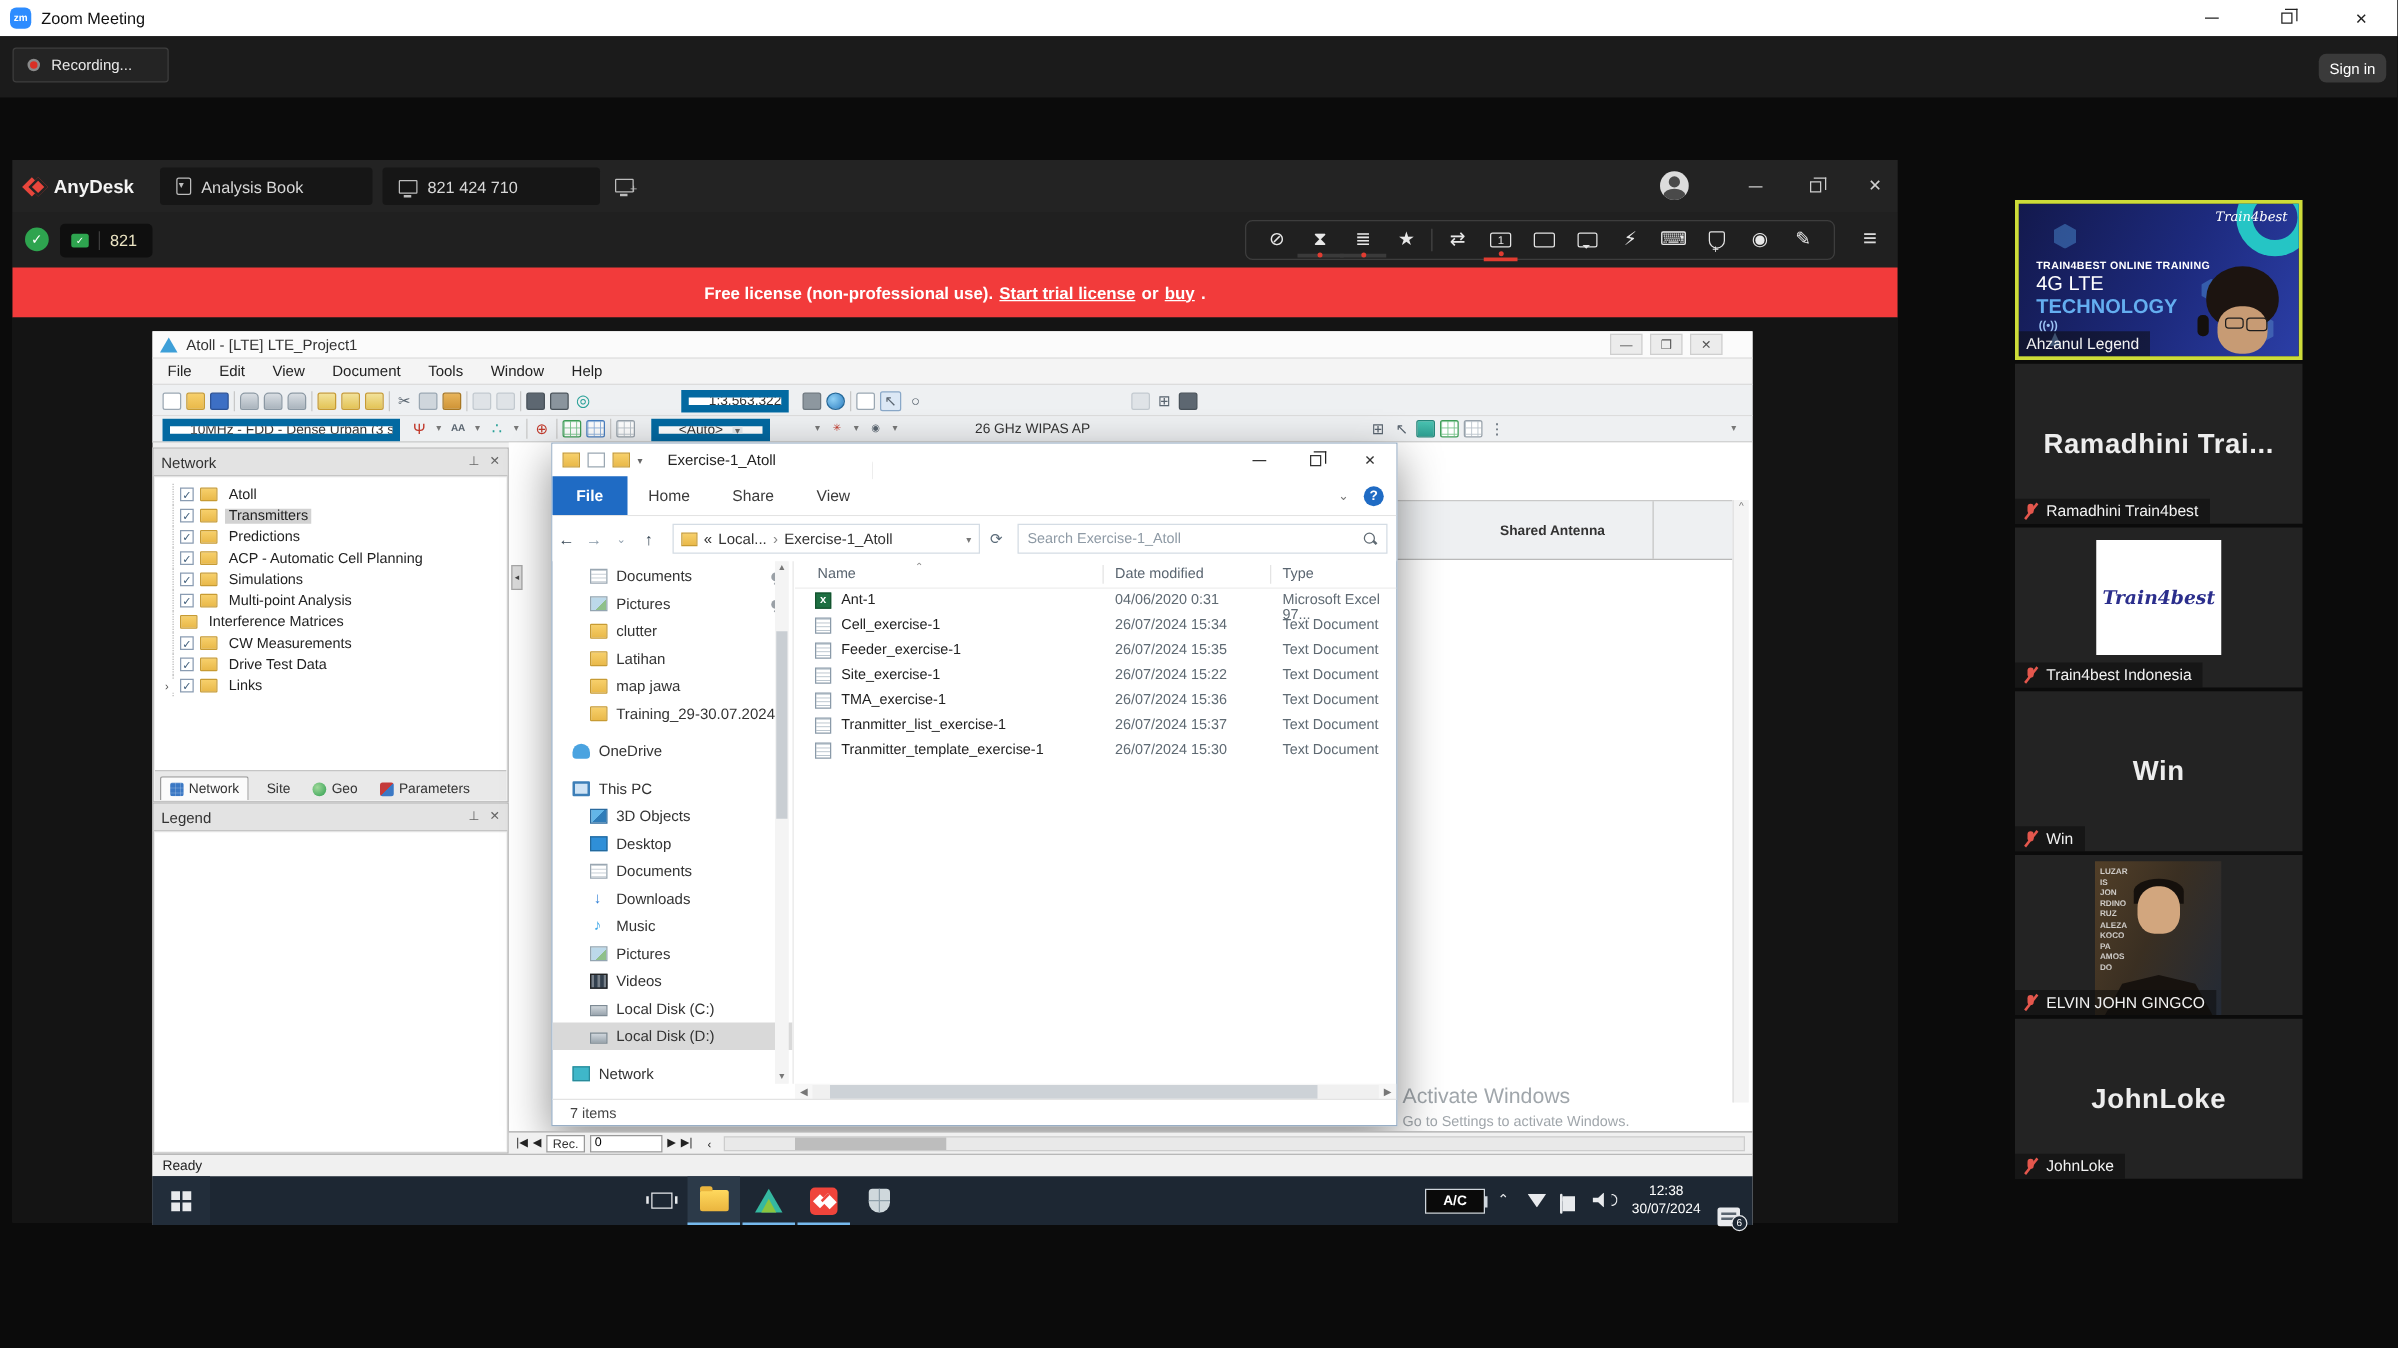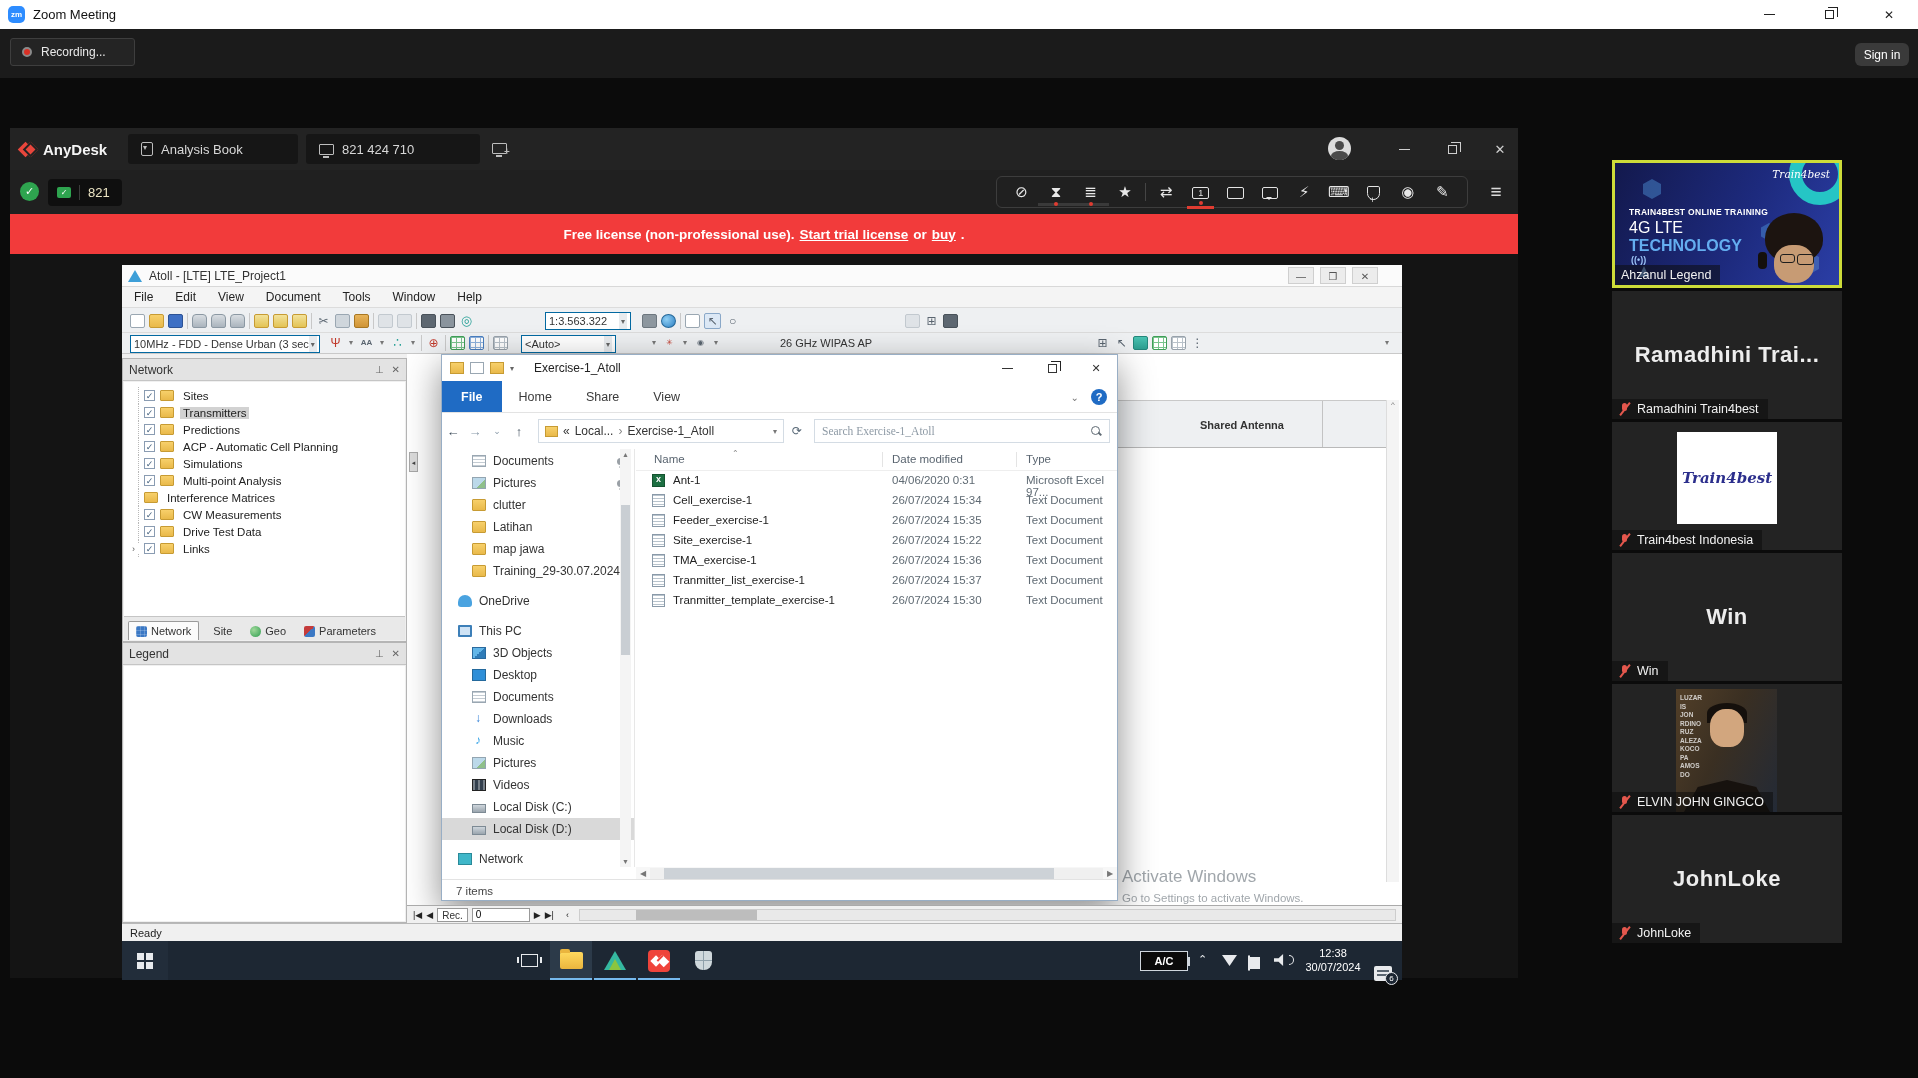--- a/index.html
+++ b/index.html
@@ -90,21 +90,21 @@
   .c-paste{background:linear-gradient(#e8b45a,#cf9436);border:1px solid #a87722}
   .c-dim{background:#dfe3e7;border:1px solid #c2c9cf}
   .c-print{background:#5d6771;border:1px solid #49525a}
   .c-print.l{background:#8a949d}
   .c-build{background:#8d979f;border:1px solid #6d777f}
   .c-globe{background:radial-gradient(circle at 35% 35%,#8fd0f5,#2e7fc2);border-radius:50%;border:1px solid #246899}
   .c-tbl{background:#fff;border:1px solid #98a2ab;background-image:linear-gradient(#b9c2ca 1px,transparent 1px),linear-gradient(90deg,#b9c2ca 1px,transparent 1px);background-size:5px 5px}
   .c-tbl.g{border-color:#3f9e58;background-image:linear-gradient(#79c48d 1px,transparent 1px),linear-gradient(90deg,#79c48d 1px,transparent 1px)}
   .c-tbl.b{border-color:#4a7fc0;background-image:linear-gradient(#8fb2dd 1px,transparent 1px),linear-gradient(90deg,#8fb2dd 1px,transparent 1px)}
   .c-layer{background:linear-gradient(#49c2b1,#2e9e90);border:1px solid #23867a;border-radius:2px}
-  .at-combo{height:18px;background:#fff;border:1px solid #0369a1;display:flex;align-items:center;font-size:11px;color:#333;padding:0 3px;white-space:nowrap;overflow:hidden}
+  .at-combo{height:18px;background:#fff;border:6px solid #0369a1;display:flex;align-items:center;font-size:11px;color:#333;padding:0 16px;white-space:nowrap;overflow:hidden}
   .at-combo .dda{margin-left:auto;font-size:8px;color:#666;background:#e8ebee;height:100%;display:flex;align-items:center;padding:0 2px}
   .freq-label{font-size:11px;color:#333;white-space:nowrap}
   
   .panel{background:#f0f0f0;border:1px solid #b5b5b5}
   .panel-h{height:22px;background:#e3e3e3;display:flex;align-items:center;font-size:12px;color:#333;padding:0 6px;border-bottom:1px solid #c5c5c5}
   .panel-h .sp{margin-left:auto;display:flex;gap:8px;color:#666;font-size:10px}
   .panel-b{position:absolute;left:1px;right:1px;top:23px;bottom:1px;background:#fff}
   .net-tabs{position:absolute;left:1px;right:1px;bottom:1px;height:24px;background:#e9e9e9;display:flex;align-items:flex-end;gap:2px;padding:0 4px;border-top:1px solid #c5c5c5}
   .ntab{display:flex;align-items:center;gap:4px;font-size:11px;color:#333;padding:3px 7px;border:1px solid transparent;border-bottom:0}
   .ntab.on{background:#fbfbfb;border-color:#9a9a9a;border-radius:2px 2px 0 0}
@@ -152,21 +152,21 @@
   .rib-chev{color:#777;font-size:10px}
   .rib-help{width:16px;height:16px;border-radius:50%;background:#1f6bc4;color:#fff;font-size:11px;font-weight:bold;text-align:center;line-height:16px}
   .fx-addr{left:0;top:58px;width:100%;height:36px;background:#fff;display:flex;align-items:center}
   .nav-btn{width:22px;text-align:center;color:#8a9aa9;font-size:13px}
   .nav-btn.en{color:#3b4a58}
   .crumb{width:246px;height:24px;border:1px solid #d4dce4;display:flex;align-items:center;gap:5px;padding:0 6px;font-size:12px;color:#333;margin-left:8px}
   .crumb .cfold{width:13px;height:11px}
   .crumb .cdd{margin-left:auto;color:#777;font-size:8px}
   .refresh{width:26px;text-align:center;color:#5a6a78;font-size:12px}
   .searchbox{width:296px;height:24px;border:1px solid #d4dce4;display:flex;align-items:center;padding:0 7px;margin-left:4px}
-  .searchbox input{border:0;outline:0;flex:1;font-size:11.5px;color:#444;font-family:Liberation Serif, serif}
+  .searchbox input{border:0;outline:0;flex:1;font-size:11.5px;color:#444;font-family:Liberation Sans, sans-serif}
   .searchbox input::placeholder{color:#8e9aa5}
   .lens{width:11px;height:11px;position:relative;flex:none}
   .lens::before{content:"";position:absolute;left:0;top:0;width:7px;height:7px;border:1.5px solid #5f6a73;border-radius:50%}
   .lens::after{content:"";position:absolute;left:7px;top:7px;width:4px;height:1.5px;background:#5f6a73;transform:rotate(45deg)}
   .fx-body{left:0;top:94px;width:100%;height:418px}
   .fx-side{left:0;top:0;width:193px;height:100%;border-right:1px solid #e7e7e7;overflow:hidden;padding-top:1px}
   .srow{display:flex;align-items:center;height:22px;font-size:12px;color:#333}
   .srow.lv1{padding-left:16px}
   .srow.lv2{padding-left:30px}
   .srow.gap{margin-top:8px}
@@ -525,21 +525,21 @@
               <i style="font-style:normal">✕</i>
             </span>
         </div>
         <div class="panel-b" style="bottom:25px">
           <div class="tree">
 
               <div class="trow">
                 <span class="texp"></span>
                 <span class="cb">✓</span>
                 <span class="tfolder"></span>
-                <span class="tlabel">Sites</span>
+                <span class="tlabel">Atoll</span>
               </div>
 
               <div class="trow sel">
                 <span class="texp"></span>
                 <span class="cb">✓</span>
                 <span class="tfolder"></span>
                 <span class="tlabel">Transmitters</span>
               </div>
 
               <div class="trow">

